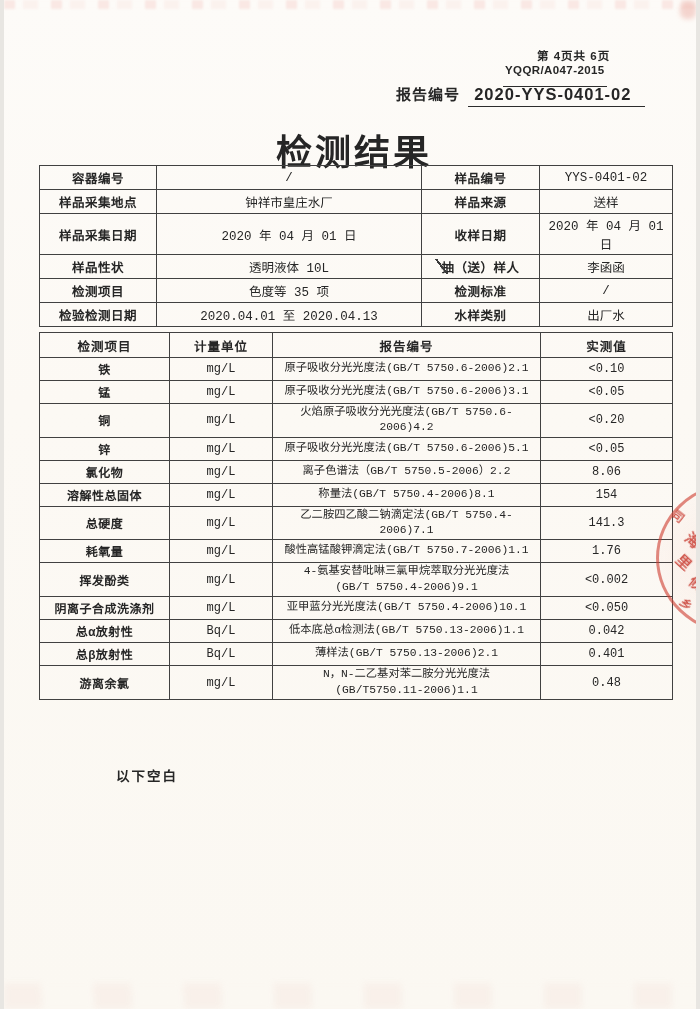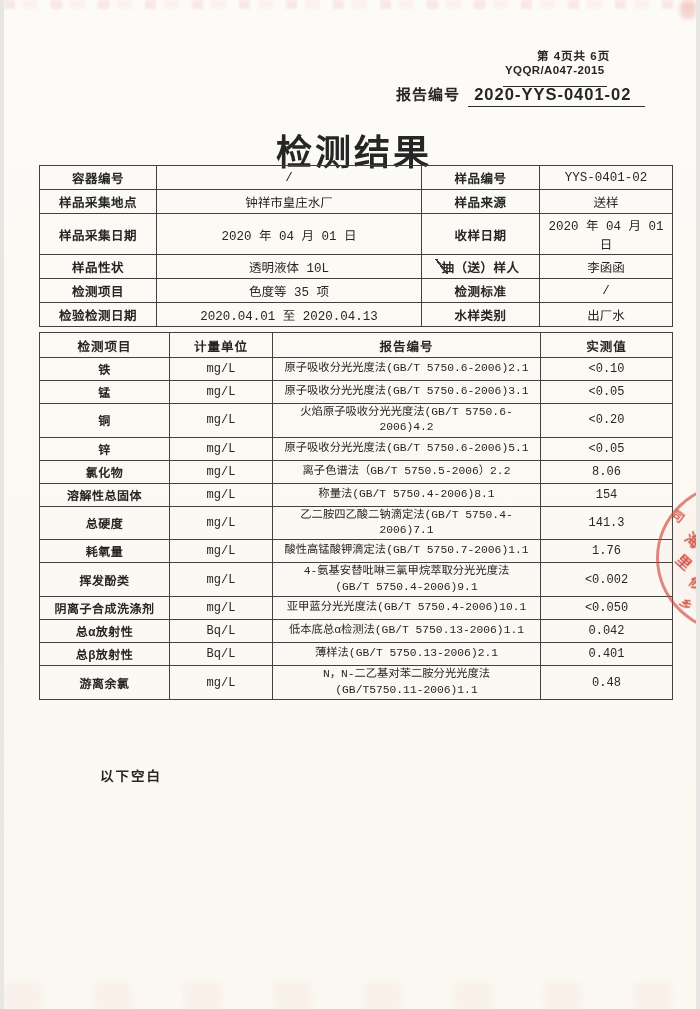--- a/index.html
+++ b/index.html
@@ -42,21 +42,21 @@
   .results-table { position:absolute; left:35px; top:332px; width:633px; border:1.5px solid #353535; }
   .results-table th { height:25px; font-size:12.5px; font-weight:700; letter-spacing:1px; }
   .results-table td { height:23px; font-size:12px; }
   .results-table td.item { font-weight:700; letter-spacing:.5px; }
   .results-table td.method { font-size:11.3px; white-space:pre-line; line-height:1.35; }
   .results-table tr.tall td { height:34px; }
   .cell-rel { position:relative; }
   .strike-mark { position:absolute; left:13px; top:4px; width:14px; height:15px; pointer-events:none;
     background:linear-gradient(52deg, transparent 44%, #3a3a3a 44%, #3a3a3a 54%, transparent 54%); }
 
-  .footer-note { position:absolute; left:96px; top:765px; font-size:13.5px; letter-spacing:2px; font-weight:600; }
+  .footer-note { position:absolute; left:112px; top:765px; font-size:13.5px; letter-spacing:2px; font-weight:600; }
 
   .seal { position:absolute; left:652px; top:482px; width:160px; height:152px;
     border:3.5px solid rgba(206,64,52,.62); border-radius:50%;
     background:radial-gradient(circle at 35% 50%, rgba(240,150,140,.10), rgba(240,150,140,0) 70%);
     filter:blur(.3px); }
   .seal .g { position:absolute; color:rgba(198,52,42,.82); font-weight:700; filter:blur(.4px); }
   .g1 { left:14px; top:22px;  font-size:12px; transform:rotate(38deg); }
   .g2 { left:27px; top:44px;  font-size:15px; transform:rotate(41deg); }
   .g3 { left:18px; top:66px;  font-size:15px; transform:rotate(43deg); }
   .g4 { left:31px; top:88px;  font-size:14px; transform:rotate(40deg); }

